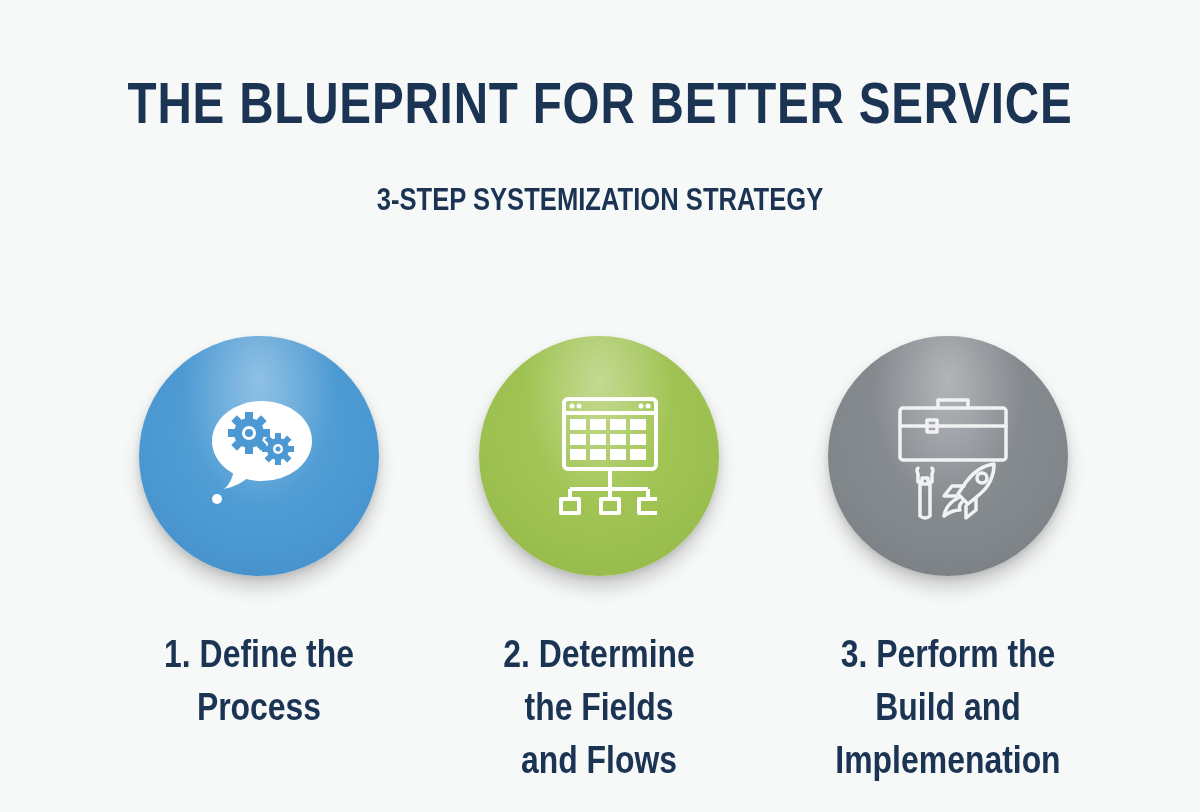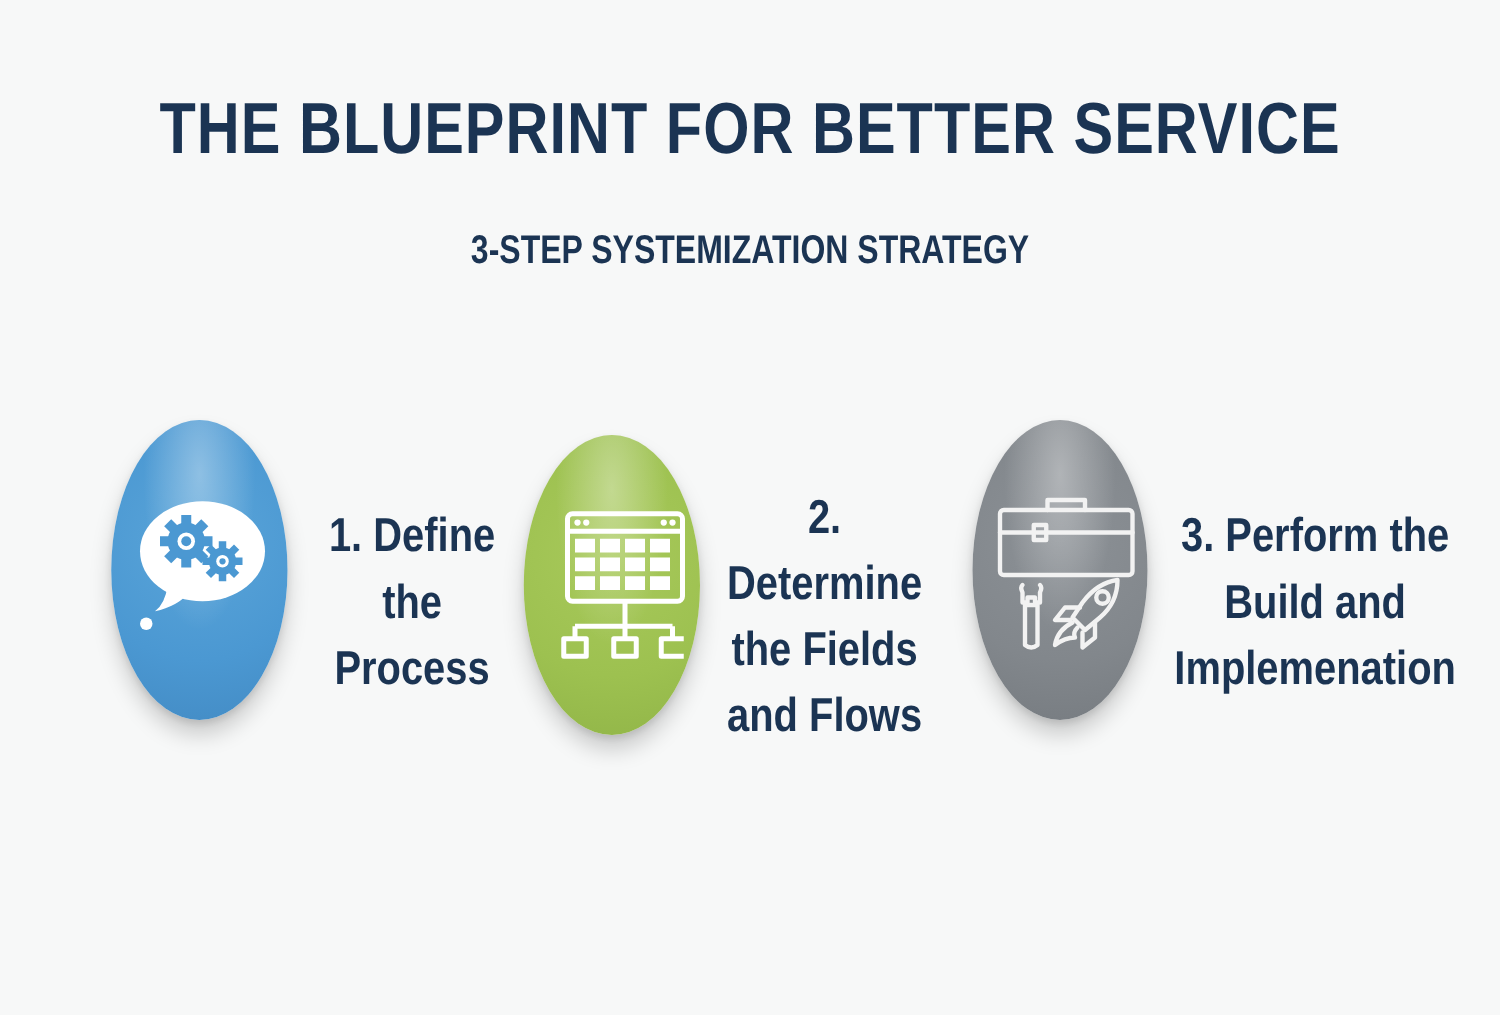--- a/index.html
+++ b/index.html
@@ -42,25 +42,25 @@
       color: #1b3453;
       transform: scaleX(0.8);
       transform-origin: center;
       line-height: 1;
     }
     .step {
       position: absolute;
       top: 336px;
       width: 340px;
       display: flex;
-      flex-direction: row;
+      flex-direction: column;
       align-items: center;
     }
     .step.s1 { left: 89px; }
-    .step.s2 { left: 419px; }
+    .step.s2 { left: 429px; }
     .step.s3 { left: 778px; }
 
     .circle {
       width: 240px;
       height: 240px;
       border-radius: 50%;
       position: relative;
       display: flex;
       align-items: center;
       justify-content: center;

